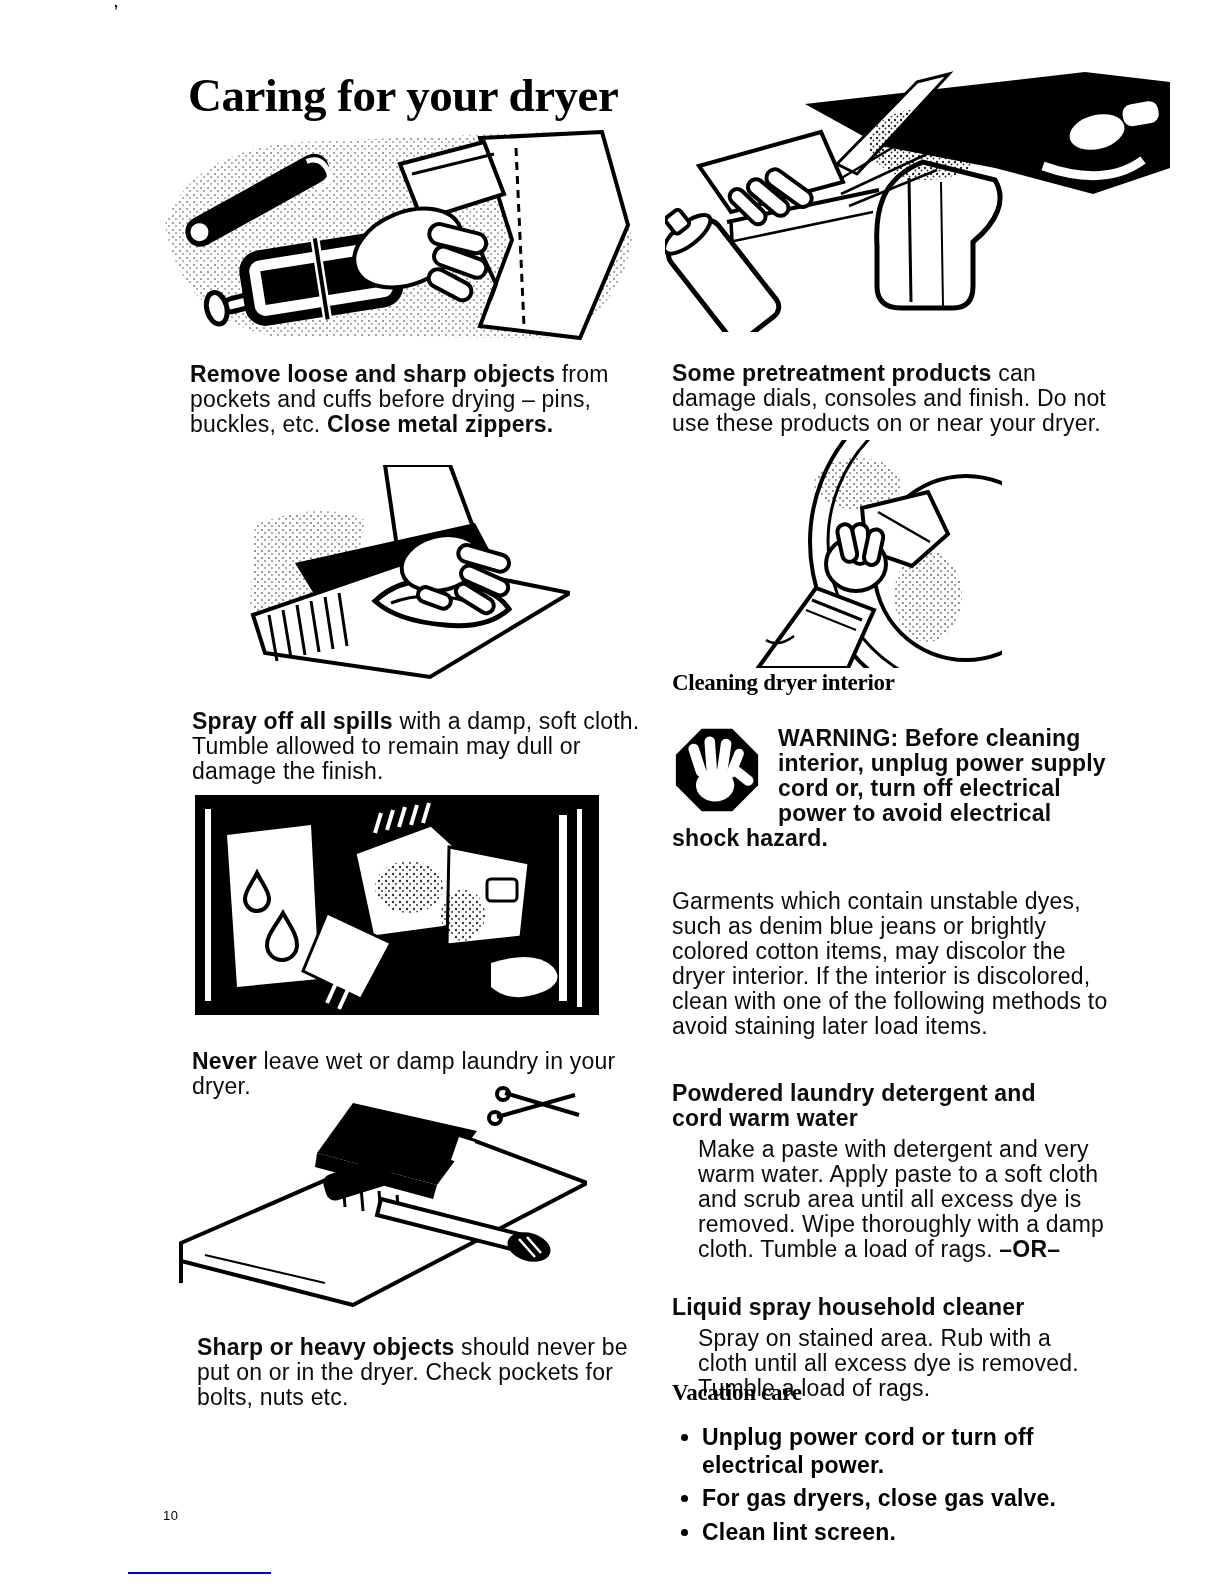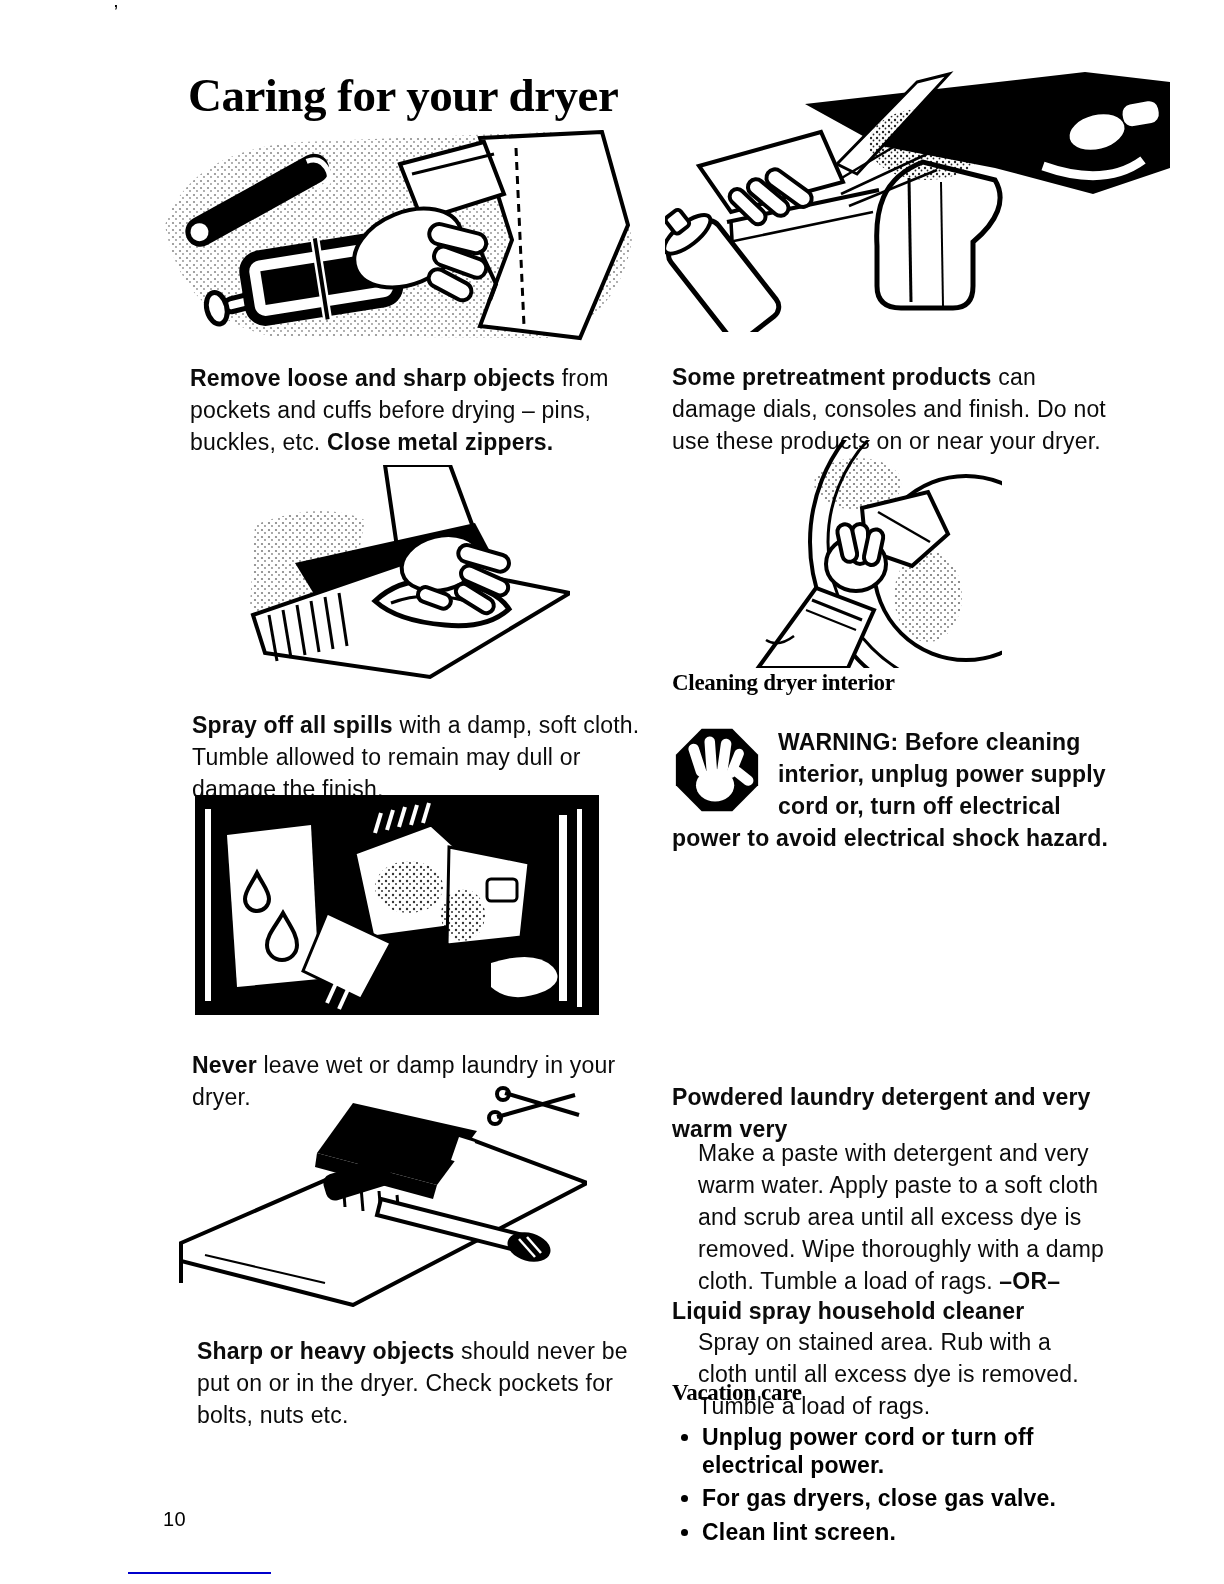--- a/index.html
+++ b/index.html
@@ -9,21 +9,21 @@
     width:1224px;height:1584px;
     background:#ffffff;
     color:#000;
     font-family:"Liberation Sans",sans-serif;
     overflow:hidden;
     margin:0 auto;
   }
   .cap{
     position:absolute;
     font-size:23px;
-    line-height:32px;
+    line-height:25px;
     letter-spacing:0.2px;
     color:#0b0b0b;
   }
   .b{font-weight:700;}
   h1.title{
     position:absolute;
     margin:0;
     font-family:"Liberation Serif",serif;
     font-weight:700;
     font-size:47px;
@@ -52,21 +52,21 @@
     list-style:disc;
   }
   ul.vac li{
     font-size:23px;
     line-height:27.5px;
     margin-bottom:6px;
     letter-spacing:0.2px;
   }
   .pagenum{
     position:absolute;
-    font-size:20px;
+    font-size:13px;
     letter-spacing:0.5px;
   }
   .blue-line{
     position:absolute;
     background:#0000cc;
     height:2px;
   }
   .stray{
     position:absolute;
     font-size:14px;
@@ -355,22 +355,23 @@
           <rect x="34" y="11" width="11" height="42" rx="5.5" transform="rotate(-4 39 32)"></rect>
           <rect x="48" y="13" width="11" height="40" rx="5.5" transform="rotate(8 53 33)"></rect>
           <rect x="60" y="23" width="10" height="32" rx="5" transform="rotate(22 65 39)"></rect>
           <rect x="60" y="47" width="26" height="11" rx="5.5" transform="rotate(38 73 52)"></rect>
         </g>
       </svg>
     </span>
     <span class="warn-text">WARNING: Before cleaning interior, unplug power supply cord or, turn off electrical power to avoid electrical shock hazard.</span>
   </div>
 
-
-  <p class="cap subhead" style="left:672px;top:1058px;width:420px;">Powdered laundry detergent and very warm very</p>
+  <p class="cap" style="left:672px;top:866px;width:448px;">Garments which contain unstable dyes, such as denim blue jeans or brightly colored cotton items, may discolor the dryer interior. If the interior is discolored, clean with one of the following methods to avoid staining later load items.</p>
+
+  <p class="cap subhead" style="left:672px;top:1058px;width:420px;">Powdered laundry detergent and cord warm water</p>
   <p class="cap" style="left:698px;top:1114px;width:425px;">
     <span>Make a paste with detergent and very warm water. Apply paste to a soft cloth and scrub area until all excess dye is removed. Wipe thoroughly with a damp cloth. Tumble a load of rags. </span><span class="b">–OR–</span>
   </p>
 
   <p class="cap subhead" style="left:672px;top:1272px;width:440px;">Liquid spray household cleaner</p>
   <p class="cap" style="left:698px;top:1303px;width:400px;">Spray on stained area. Rub with a cloth until all excess dye is removed. Tumble a load of rags.</p>
 
   <h2 class="sect" style="left:672px;top:1380px;">Vacation care</h2>
   <ul class="vac" style="left:672px;top:1424px;width:420px;font-weight:bold;">
     <li>Unplug power cord or turn off electrical power.</li>

